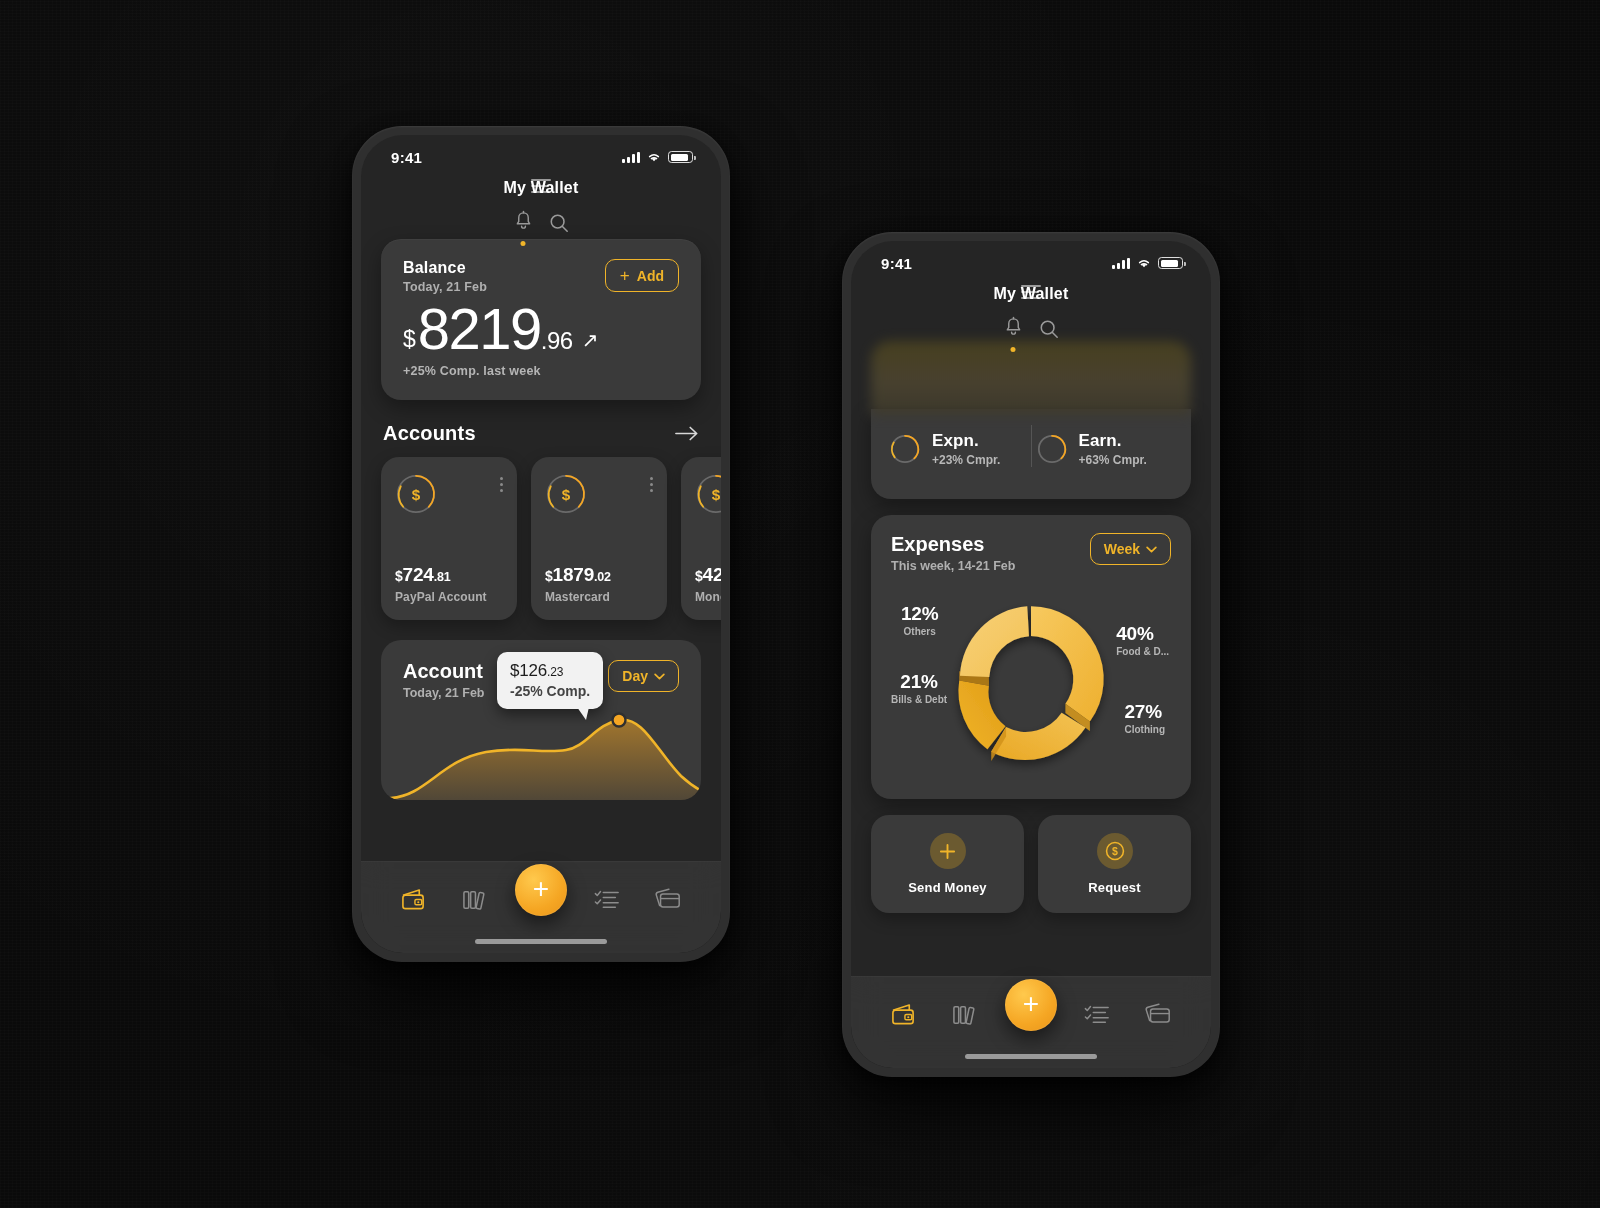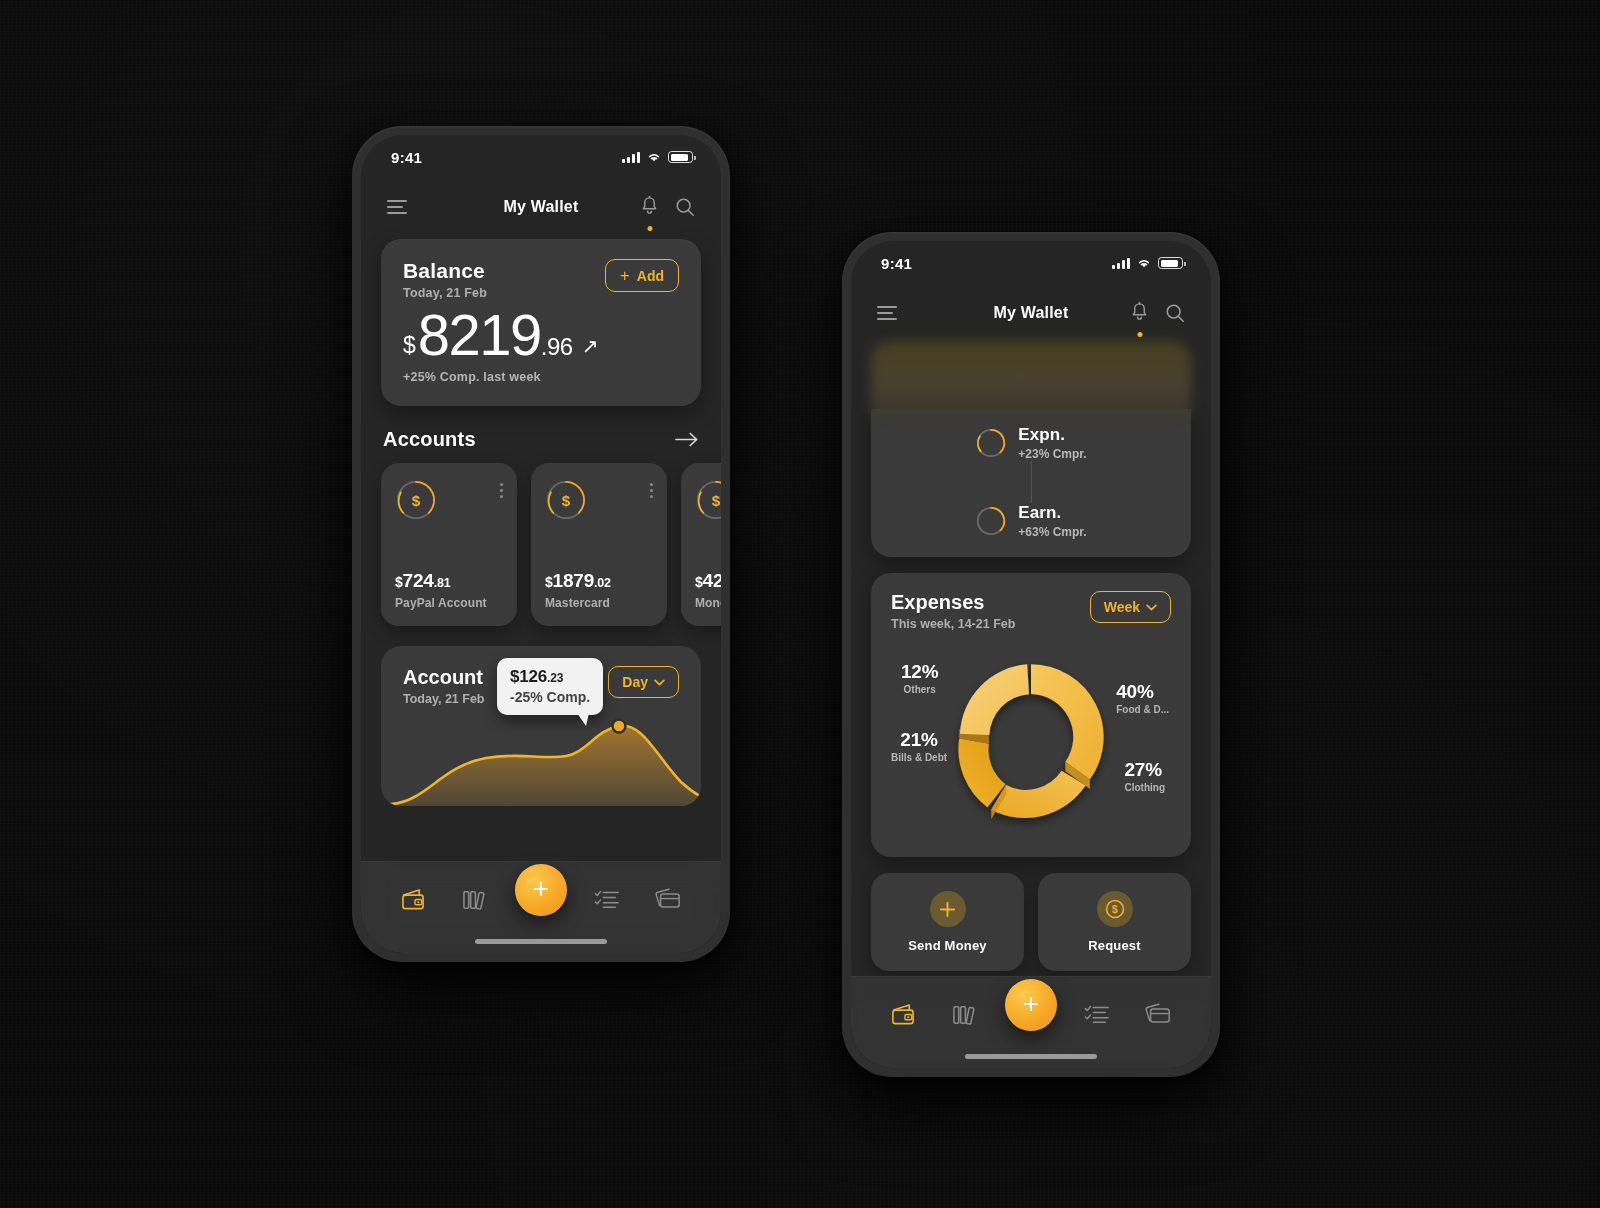--- a/index.html
+++ b/index.html
@@ -54,21 +54,21 @@
     width:25px;height:12px;border:1.4px solid rgba(255,255,255,.85);
     border-radius:3.5px;position:relative;padding:1.5px;
   }
   .batt::after{content:"";position:absolute;right:-3.5px;top:3.5px;width:2px;height:4px;
     background:rgba(255,255,255,.7);border-radius:0 1px 1px 0;}
   .batt span{display:block;height:100%;width:88%;background:#fff;border-radius:1.5px;}
 
   
   .appbar{
     height:56px;display:flex;align-items:center;justify-content:space-between;
-    padding:0 26px;position:relative;
+    padding:0 26px;position:relative;flex-direction:column;
   }
   .hamb{display:flex;flex-direction:column;gap:4px;cursor:pointer;}
   .hamb i{display:block;height:2px;background:#9a9a9a;border-radius:2px;}
   .hamb i:nth-child(1){width:20px}.hamb i:nth-child(2){width:16px}.hamb i:nth-child(3){width:20px}
   .apptitle{
     position:absolute;left:0;right:0;text-align:center;color:#fff;
     font-size:16px;font-weight:bold;letter-spacing:.2px;pointer-events:none;
   }
   .hdr-icons{display:flex;align-items:center;gap:16px;position:relative;z-index:2;}
   .bell-wrap{position:relative;}
@@ -80,21 +80,21 @@
   
   .card{
     background:#3a3a3a; border-radius:20px;
     box-shadow: 0 8px 20px rgba(0,0,0,.35), inset 0 1px 0 rgba(255,255,255,.035);
   }
 
   
   .body1{ padding:0 20px; }
   .balance-card{ padding:20px 22px 22px; margin-top:4px; }
   .bal-top{ display:flex;justify-content:space-between;align-items:flex-start; }
-  .bal-title{ color:#fff;font-size:21px;font-weight:bold;letter-spacing:.2px; }
+  .bal-title{ color:#fff;font-size:16px;font-weight:bold;letter-spacing:.2px; }
   .bal-sub{ color:#b0b0b0;font-size:12.5px;font-weight:bold;margin-top:3px;letter-spacing:.2px; }
   .add-btn{
     border:1.6px solid #f0b429;color:#f0b429;border-radius:10px;
     padding:7px 14px;font-size:14px;font-weight:bold;display:flex;align-items:center;gap:7px;
     background:transparent;cursor:pointer;
   }
   .add-plus{ font-size:17px;font-weight:300;line-height:1; }
   .bal-amount{
     display:flex;align-items:baseline;color:#fff;margin-top:6px;
   }
@@ -134,21 +134,21 @@
   .act-title{ color:#fff;font-size:20px;font-weight:bold; }
   .act-sub{ color:#b0b0b0;font-size:12.5px;font-weight:bold;margin-top:3px; }
   .pill{
     border:1.6px solid #f0b429;color:#f0b429;border-radius:10px;padding:7px 13px;
     font-size:14px;font-weight:bold;display:flex;align-items:center;gap:6px;background:transparent;cursor:pointer;justify-content:flex-end;
   }
   .tooltip{
     position:absolute;left:116px;top:12px;background:#f2f2f2;border-radius:10px;
     padding:9px 13px 10px;z-index:5;box-shadow:0 6px 14px rgba(0,0,0,.45);
   }
-  .tt-amt{ color:#1d1d1d;font-size:17px;font-weight:bold;letter-spacing:-.2px; }
+  .tt-amt{ color:#1d1d1d;font-size:17px;font-weight:normal;letter-spacing:-.2px; }
   .tt-amt .s{ font-size:12px; }
   .tt-sub{ color:#444;font-size:14px;font-weight:bold;margin-top:2px; }
   .tt-tail{
     position:absolute;right:14px;bottom:-11px;width:0;height:0;
     border-left:9px solid transparent;border-right:3px solid transparent;border-top:13px solid #f2f2f2;
   }
   .act-chart{ position:absolute;left:0;right:0;bottom:0;height:110px;z-index:1; }
 
   
   .tabbar{
@@ -174,23 +174,22 @@
   }
 
   
   .blurcard{
     margin:0 20px;height:74px;border-radius:20px 20px 0 0;
     background:linear-gradient(180deg,#4a421f 0%, #4b4430 55%, #3e3a2c 100%);
     filter:blur(6px);opacity:.92;
   }
   .stats-card{
     margin:-6px 20px 0;background:#3a3a3a;border-radius:0 0 20px 20px;
-    padding:16px 18px 18px;display:flex;align-items:center;
+    padding:16px 18px 32px;display:flex;align-items:flex-end;
     box-shadow:0 8px 20px rgba(0,0,0,.35);
-    flex-direction:column;
   }
   .stat{ flex:1;display:flex;align-items:center;gap:11px; }
   .stat-text .t{ color:#fff;font-size:17px;font-weight:bold;letter-spacing:.1px; }
   .stat-text .s{ color:#b8b8b8;font-size:12px;font-weight:bold;margin-top:2px; }
   .vdiv{ width:1px;height:42px;background:#555;margin:0 4px; }
 
   .expenses-card{ margin:16px 20px 0;background:#3a3a3a;border-radius:20px;padding:18px 20px 20px;
     box-shadow:0 8px 20px rgba(0,0,0,.35); }
   .exp-head{ display:flex;justify-content:space-between;align-items:flex-start; }
   .exp-title{ color:#fff;font-size:20px;font-weight:bold; }

